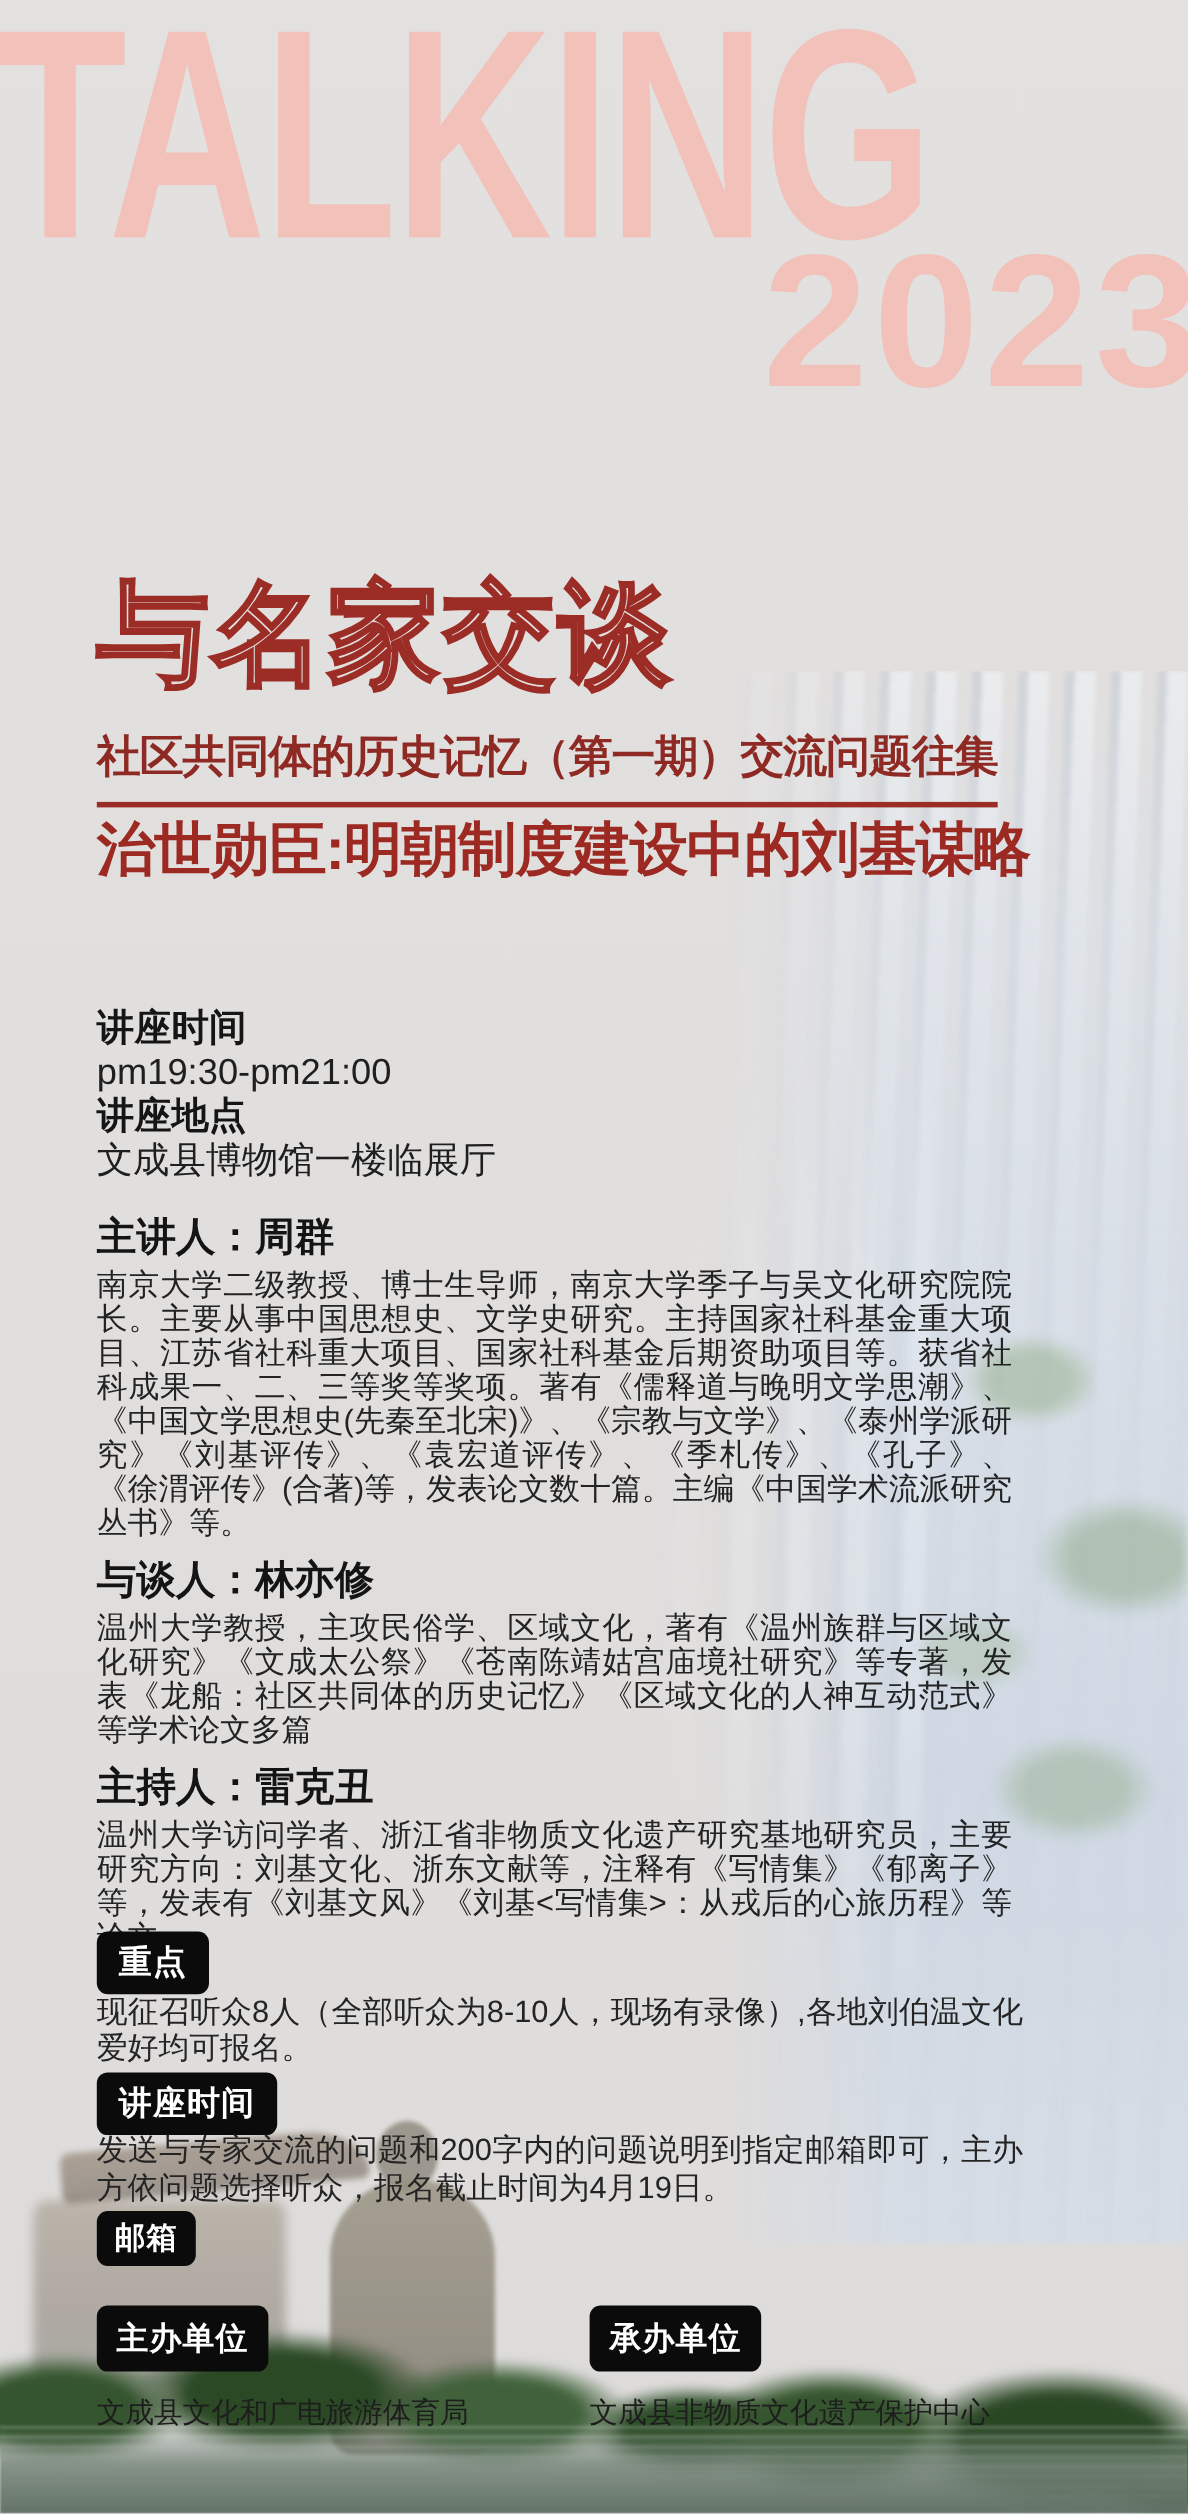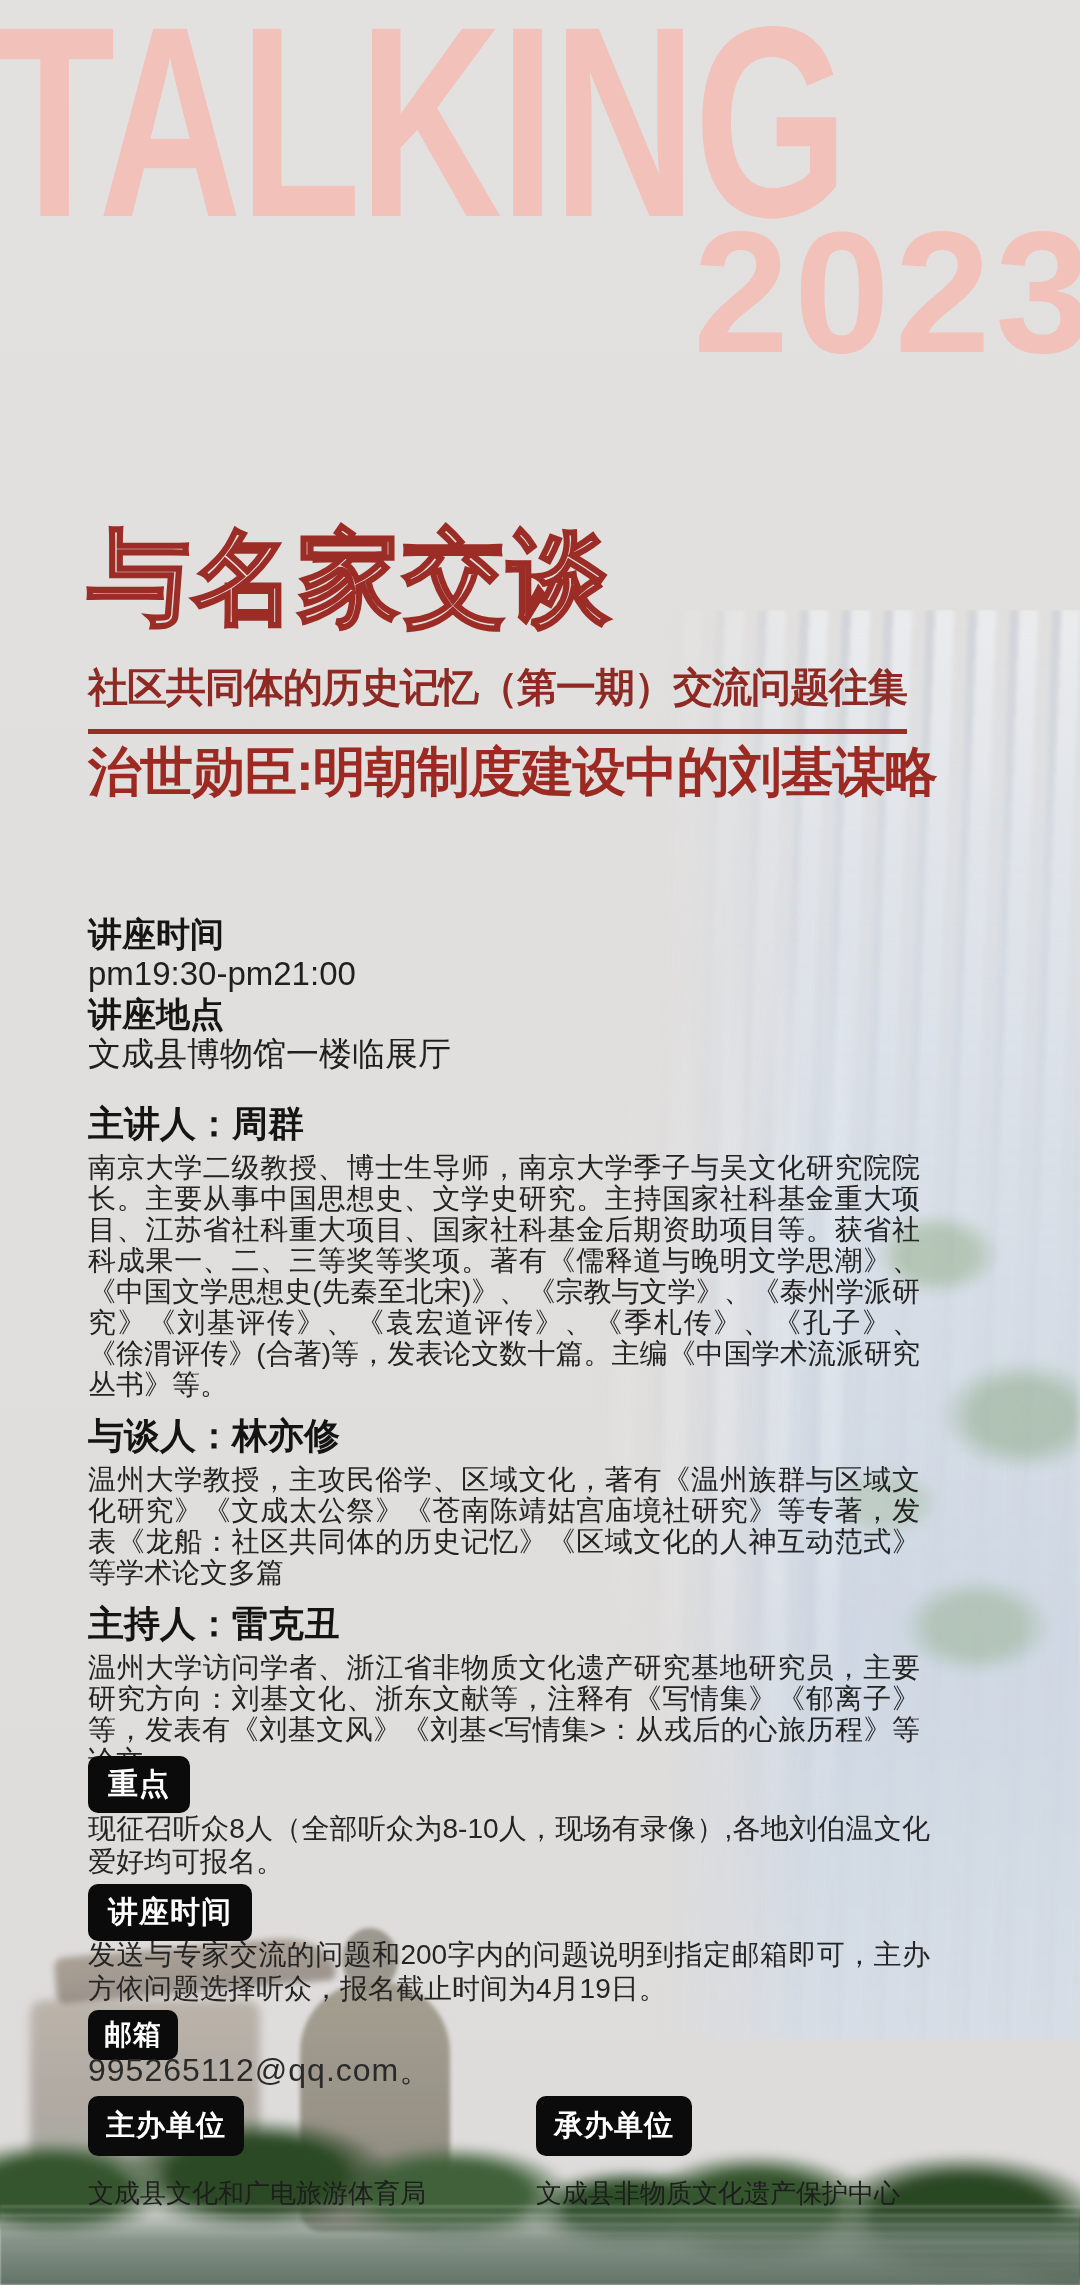--- a/index.html
+++ b/index.html
@@ -170,21 +170,20 @@
     <p>温州大学访问学者、浙江省非物质文化遗产研究基地研究员，主要研究方向：刘基文化、浙东文献等，注释有《写情集》《郁离子》等，发表有《刘基文风》《刘基&lt;写情集&gt;：从戎后的心旅历程》等论文。</p>
   </div>
 
   <div class="badge sec-badge b-highlight">重点</div>
   <p class="sec-para p-highlight">现征召听众8人（全部听众为8-10人，现场有录像）,各地刘伯温文化爱好均可报名。</p>
 
   <div class="badge sec-badge b-signup">讲座时间</div>
   <p class="sec-para p-signup">发送与专家交流的问题和200字内的问题说明到指定邮箱即可，主办方依问题选择听众，报名截止时间为4月19日。</p>
 
   <div class="badge sec-badge b-email">邮箱</div>
-  <p class="sec-para p-email">995265112@qq.com。</p>
 
   <div class="org org-main">
     <div class="badge">主办单位</div>
     <div class="org-name">文成县文化和广电旅游体育局</div>
   </div>
   <div class="org org-host">
     <div class="badge">承办单位</div>
     <div class="org-name">文成县非物质文化遗产保护中心</div>
   </div>
 

